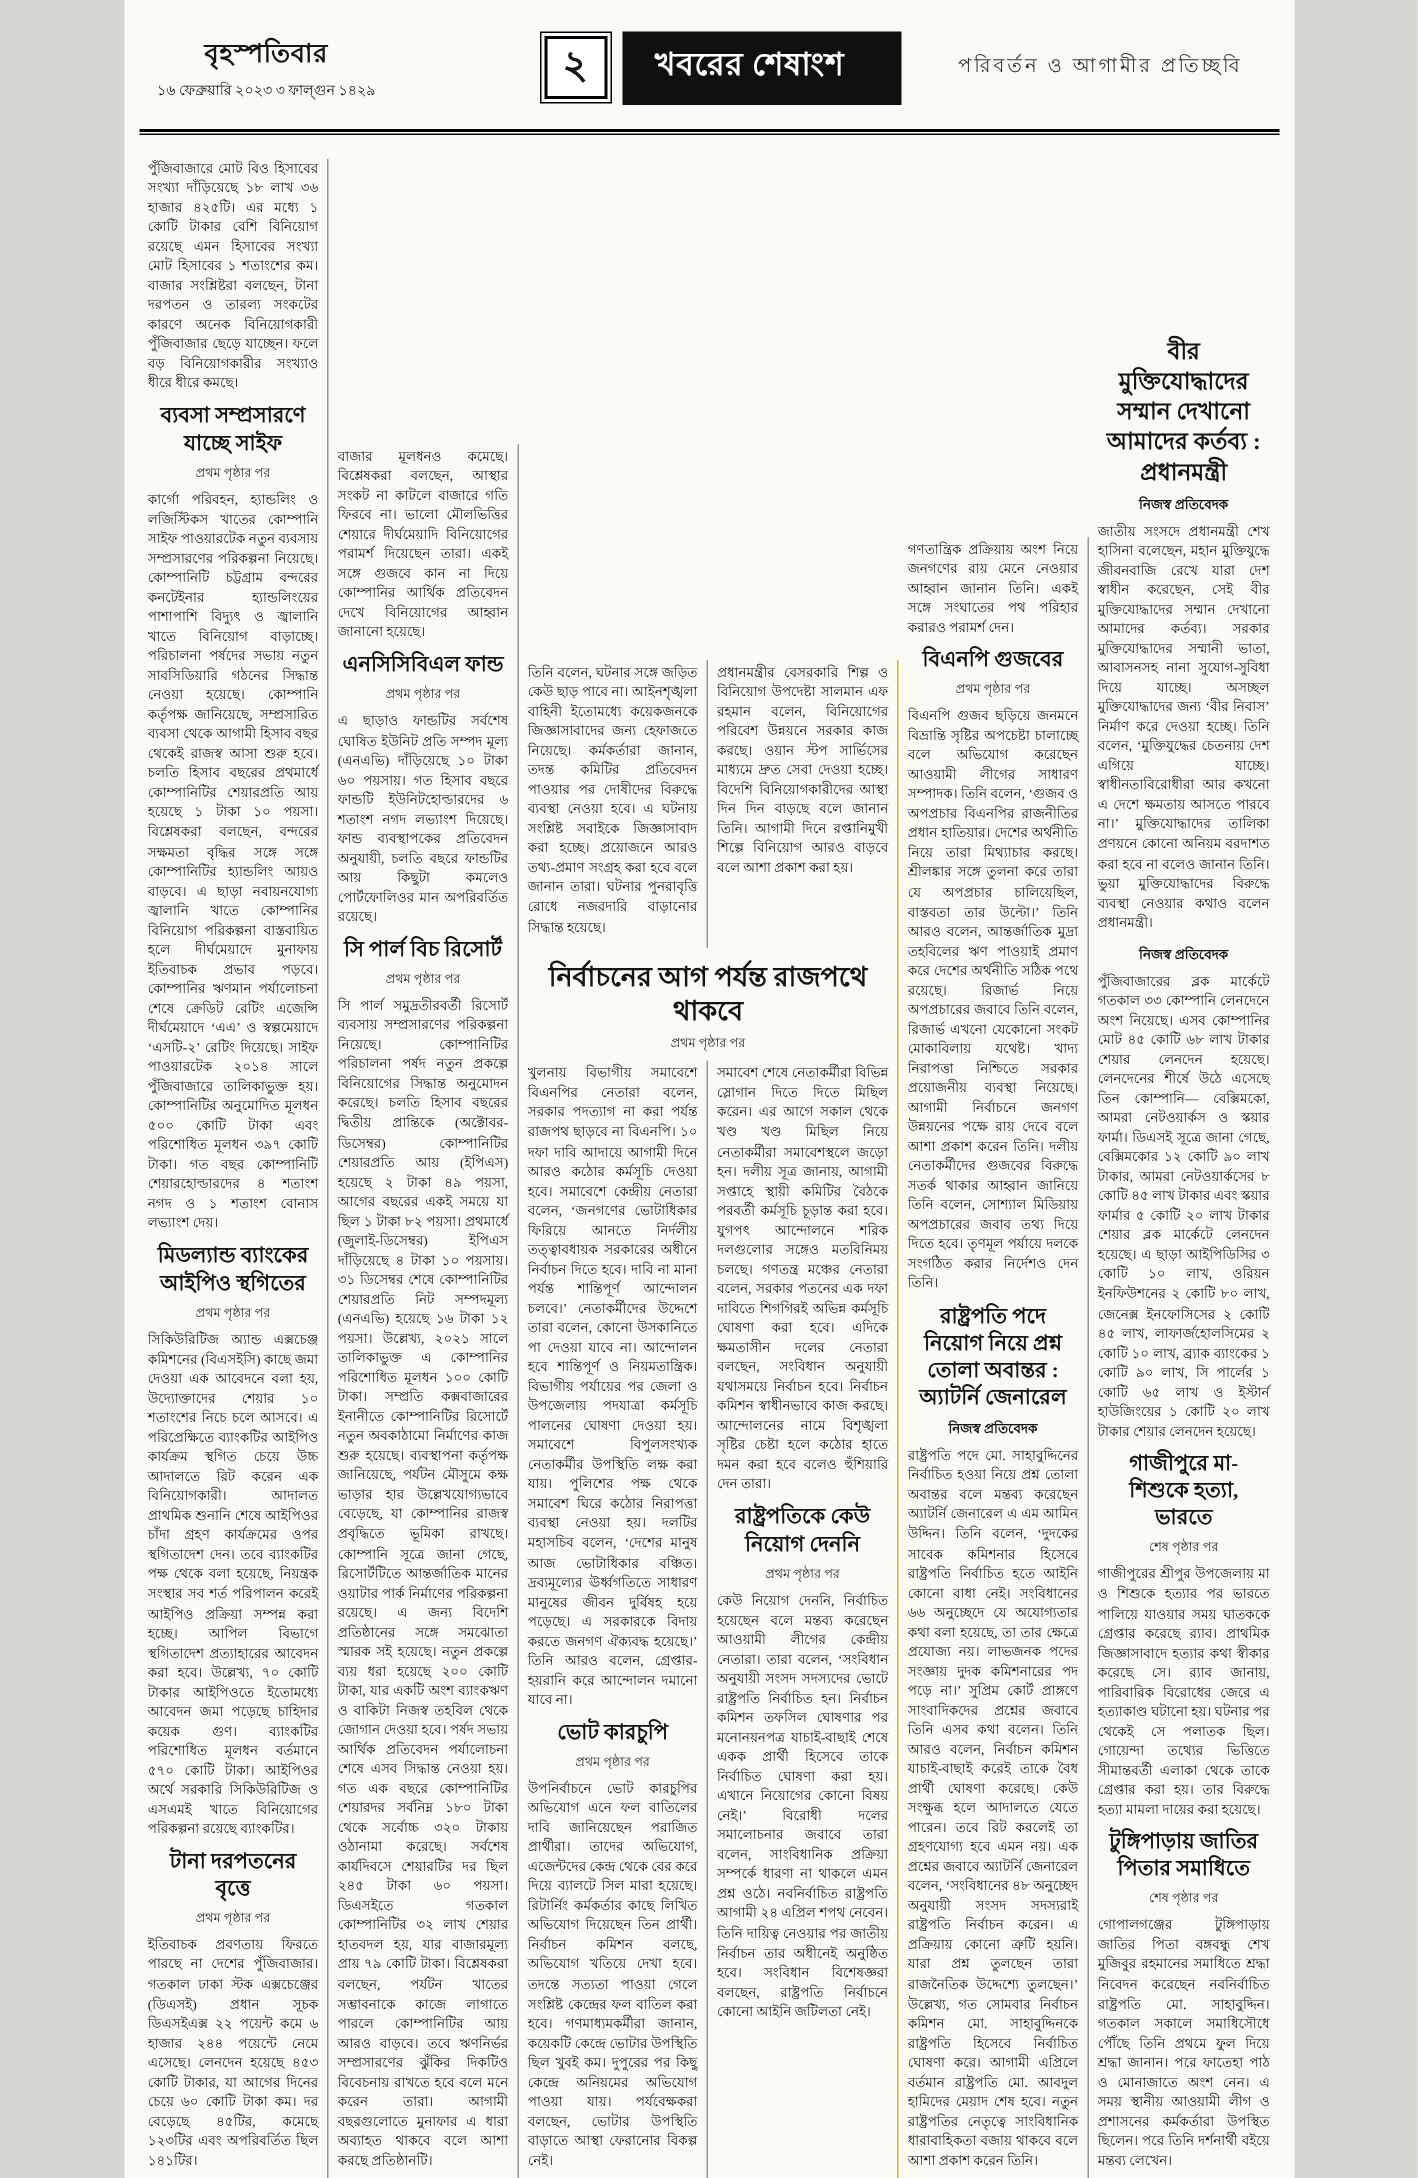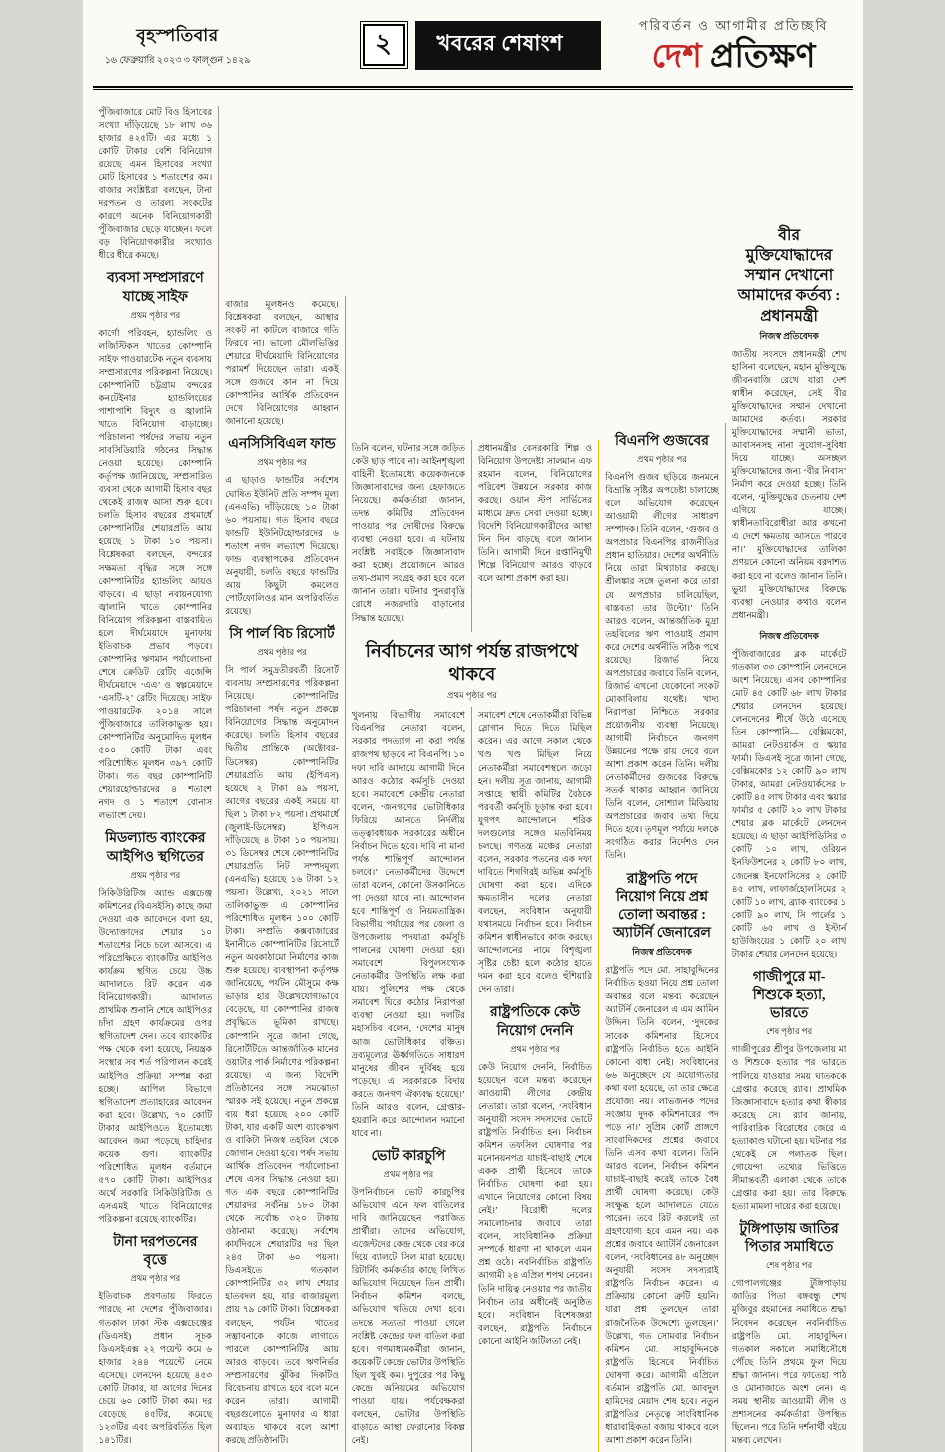--- a/index.html
+++ b/index.html
@@ -55,24 +55,20 @@
     </div>
     <div class="hdr-spacer"></div>
     <div class="pagenum-box">
       <span>২</span>
     </div>
     <div class="section-bar">
       <span>খবরের শেষাংশ</span>
     </div>
     <div class="masthead">
       <div class="tagline">পরিবর্তন ও আগামীর প্রতিচ্ছবি</div>
-      <div class="logo">
-        <span class="w1">দেশ</span>
-        <span class="w2">প্রতিক্ষণ</span>
-      </div>
     </div>
   </header>
   <div class="hdr-rule"></div>
 
   <main class="content">
 
     <section class="col">
       <article class="story first">
         <h2 class="hl">পুঁজিবাজারে কোটিপতি বিও</h2>
         <div class="sub">প্রথম পৃষ্ঠার পর</div>
@@ -136,20 +132,21 @@
           <article class="story">
             <h2 class="hl">রাষ্ট্রপতিকে কেউ নিয়োগ দেননি</h2>
             <div class="sub">প্রথম পৃষ্ঠার পর</div>
             <p class="body">কেউ নিয়োগ দেননি, নির্বাচিত হয়েছেন বলে মন্তব্য করেছেন আওয়ামী লীগের কেন্দ্রীয় নেতারা। তারা বলেন, ‘সংবিধান অনুযায়ী সংসদ সদস্যদের ভোটে রাষ্ট্রপতি নির্বাচিত হন। নির্বাচন কমিশন তফসিল ঘোষণার পর মনোনয়নপত্র যাচাই-বাছাই শেষে একক প্রার্থী হিসেবে তাকে নির্বাচিত ঘোষণা করা হয়। এখানে নিয়োগের কোনো বিষয় নেই।’ বিরোধী দলের সমালোচনার জবাবে তারা বলেন, সাংবিধানিক প্রক্রিয়া সম্পর্কে ধারণা না থাকলে এমন প্রশ্ন ওঠে। নবনির্বাচিত রাষ্ট্রপতি আগামী ২৪ এপ্রিল শপথ নেবেন। তিনি দায়িত্ব নেওয়ার পর জাতীয় নির্বাচন তার অধীনেই অনুষ্ঠিত হবে। সংবিধান বিশেষজ্ঞরা বলছেন, রাষ্ট্রপতি নির্বাচনে কোনো আইনি জটিলতা নেই।</p>
           </article>
         </div>
       </div>
     </section>
 
     <section class="col">
+      <p class="body">গণতান্ত্রিক প্রক্রিয়ায় অংশ নিয়ে জনগণের রায় মেনে নেওয়ার আহ্বান জানান তিনি। একই সঙ্গে সংঘাতের পথ পরিহার করারও পরামর্শ দেন।</p>
       <article class="story">
         <h2 class="hl">বিএনপি গুজবের</h2>
         <div class="sub">প্রথম পৃষ্ঠার পর</div>
         <p class="body">বিএনপি গুজব ছড়িয়ে জনমনে বিভ্রান্তি সৃষ্টির অপচেষ্টা চালাচ্ছে বলে অভিযোগ করেছেন আওয়ামী লীগের সাধারণ সম্পাদক। তিনি বলেন, ‘গুজব ও অপপ্রচার বিএনপির রাজনীতির প্রধান হাতিয়ার। দেশের অর্থনীতি নিয়ে তারা মিথ্যাচার করছে। শ্রীলঙ্কার সঙ্গে তুলনা করে তারা যে অপপ্রচার চালিয়েছিল, বাস্তবতা তার উল্টো।’ তিনি আরও বলেন, আন্তর্জাতিক মুদ্রা তহবিলের ঋণ পাওয়াই প্রমাণ করে দেশের অর্থনীতি সঠিক পথে রয়েছে। রিজার্ভ নিয়ে অপপ্রচারের জবাবে তিনি বলেন, রিজার্ভ এখনো যেকোনো সংকট মোকাবিলায় যথেষ্ট। খাদ্য নিরাপত্তা নিশ্চিতে সরকার প্রয়োজনীয় ব্যবস্থা নিয়েছে। আগামী নির্বাচনে জনগণ উন্নয়নের পক্ষে রায় দেবে বলে আশা প্রকাশ করেন তিনি। দলীয় নেতাকর্মীদের গুজবের বিরুদ্ধে সতর্ক থাকার আহ্বান জানিয়ে তিনি বলেন, সোশ্যাল মিডিয়ায় অপপ্রচারের জবাব তথ্য দিয়ে দিতে হবে। তৃণমূল পর্যায়ে দলকে সংগঠিত করার নির্দেশও দেন তিনি।</p>
       </article>
       <article class="story">
         <h2 class="hl">রাষ্ট্রপতি পদে নিয়োগ নিয়ে প্রশ্ন তোলা অবান্তর : অ্যাটর্নি জেনারেল</h2>
         <div class="byline">নিজস্ব প্রতিবেদক</div>
         <p class="body">রাষ্ট্রপতি পদে মো. সাহাবুদ্দিনের নির্বাচিত হওয়া নিয়ে প্রশ্ন তোলা অবান্তর বলে মন্তব্য করেছেন অ্যাটর্নি জেনারেল এ এম আমিন উদ্দিন। তিনি বলেন, ‘দুদকের সাবেক কমিশনার হিসেবে রাষ্ট্রপতি নির্বাচিত হতে আইনি কোনো বাধা নেই। সংবিধানের ৬৬ অনুচ্ছেদে যে অযোগ্যতার কথা বলা হয়েছে, তা তার ক্ষেত্রে প্রযোজ্য নয়। লাভজনক পদের সংজ্ঞায় দুদক কমিশনারের পদ পড়ে না।’ সুপ্রিম কোর্ট প্রাঙ্গণে সাংবাদিকদের প্রশ্নের জবাবে তিনি এসব কথা বলেন। তিনি আরও বলেন, নির্বাচন কমিশন যাচাই-বাছাই করেই তাকে বৈধ প্রার্থী ঘোষণা করেছে। কেউ সংক্ষুব্ধ হলে আদালতে যেতে পারেন। তবে রিট করলেই তা গ্রহণযোগ্য হবে এমন নয়। এক প্রশ্নের জবাবে অ্যাটর্নি জেনারেল বলেন, ‘সংবিধানের ৪৮ অনুচ্ছেদ অনুযায়ী সংসদ সদস্যরাই রাষ্ট্রপতি নির্বাচন করেন। এ প্রক্রিয়ায় কোনো ত্রুটি হয়নি। যারা প্রশ্ন তুলছেন তারা রাজনৈতিক উদ্দেশ্যে তুলছেন।’ উল্লেখ্য, গত সোমবার নির্বাচন কমিশন মো. সাহাবুদ্দিনকে রাষ্ট্রপতি হিসেবে নির্বাচিত ঘোষণা করে। আগামী এপ্রিলে বর্তমান রাষ্ট্রপতি মো. আবদুল হামিদের মেয়াদ শেষ হবে। নতুন রাষ্ট্রপতির নেতৃত্বে সাংবিধানিক ধারাবাহিকতা বজায় থাকবে বলে আশা প্রকাশ করেন তিনি।</p>
       </article>

